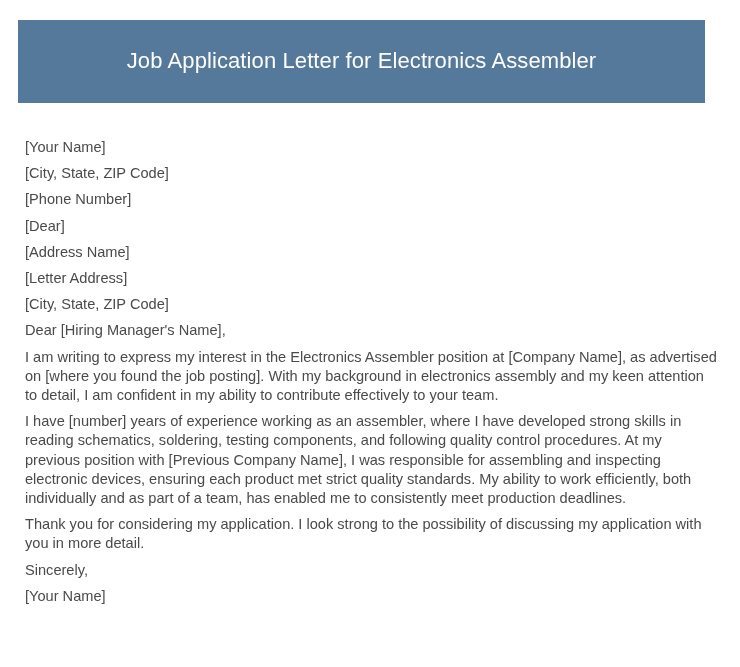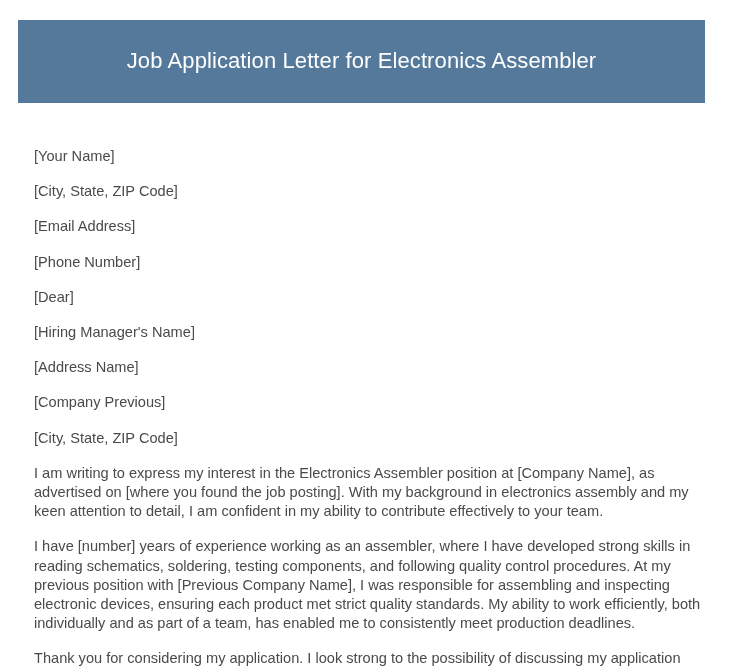--- a/index.html
+++ b/index.html
@@ -47,44 +47,43 @@
     top: 131px;
     width: 706px;
   }
   .letter-line {
     color: #4a4a4a;
     font-family: "Liberation Sans", sans-serif;
     font-size: 14.6px;
     line-height: 19.2px;
     font-weight: 400;
     text-align: left;
-    margin: 16px;
+    margin: 7px;
     padding: 0;
     word-spacing: 0px;
   }
 </style>
 </head>
 <body>
 
 <div class="page">
 
   <div class="header-banner">
     <div class="header-title">Job Application Letter for Electronics Assembler</div>
   </div>
 
   <div class="letter-body">
       <p class="letter-line">[Your Name]</p>
       <p class="letter-line">[City, State, ZIP Code]</p>
-      <p class="letter-line">[Email Address]</p>
       <p class="letter-line">[Phone Number]</p>
       <p class="letter-line">[Dear]</p>
-      <p class="letter-line">[Hiring Manager's Name]</p>
       <p class="letter-line">[Address Name]</p>
-      <p class="letter-line">[Company Previous]</p>
+      <p class="letter-line">[Letter Address]</p>
       <p class="letter-line">[City, State, ZIP Code]</p>
+      <p class="letter-line">Dear [Hiring Manager's Name],</p>
       <p class="letter-line">I am writing to express my interest in the Electronics Assembler position at [Company Name], as advertised on [where you found the job posting]. With my background in electronics assembly and my keen attention to detail, I am confident in my ability to contribute effectively to your team.</p>
       <p class="letter-line">I have [number] years of experience working as an assembler, where I have developed strong skills in reading schematics, soldering, testing components, and following quality control procedures. At my previous position with [Previous Company Name], I was responsible for assembling and inspecting electronic devices, ensuring each product met strict quality standards. My ability to work efficiently, both individually and as part of a team, has enabled me to consistently meet production deadlines.</p>
       <p class="letter-line">Thank you for considering my application. I look strong to the possibility of discussing my application with you in more detail.</p>
-      <p class="letter-line">Assembler,</p>
+      <p class="letter-line">Sincerely,</p>
       <p class="letter-line">[Your Name]</p>
     </div>
 
 </div>
 
 </body></html>

